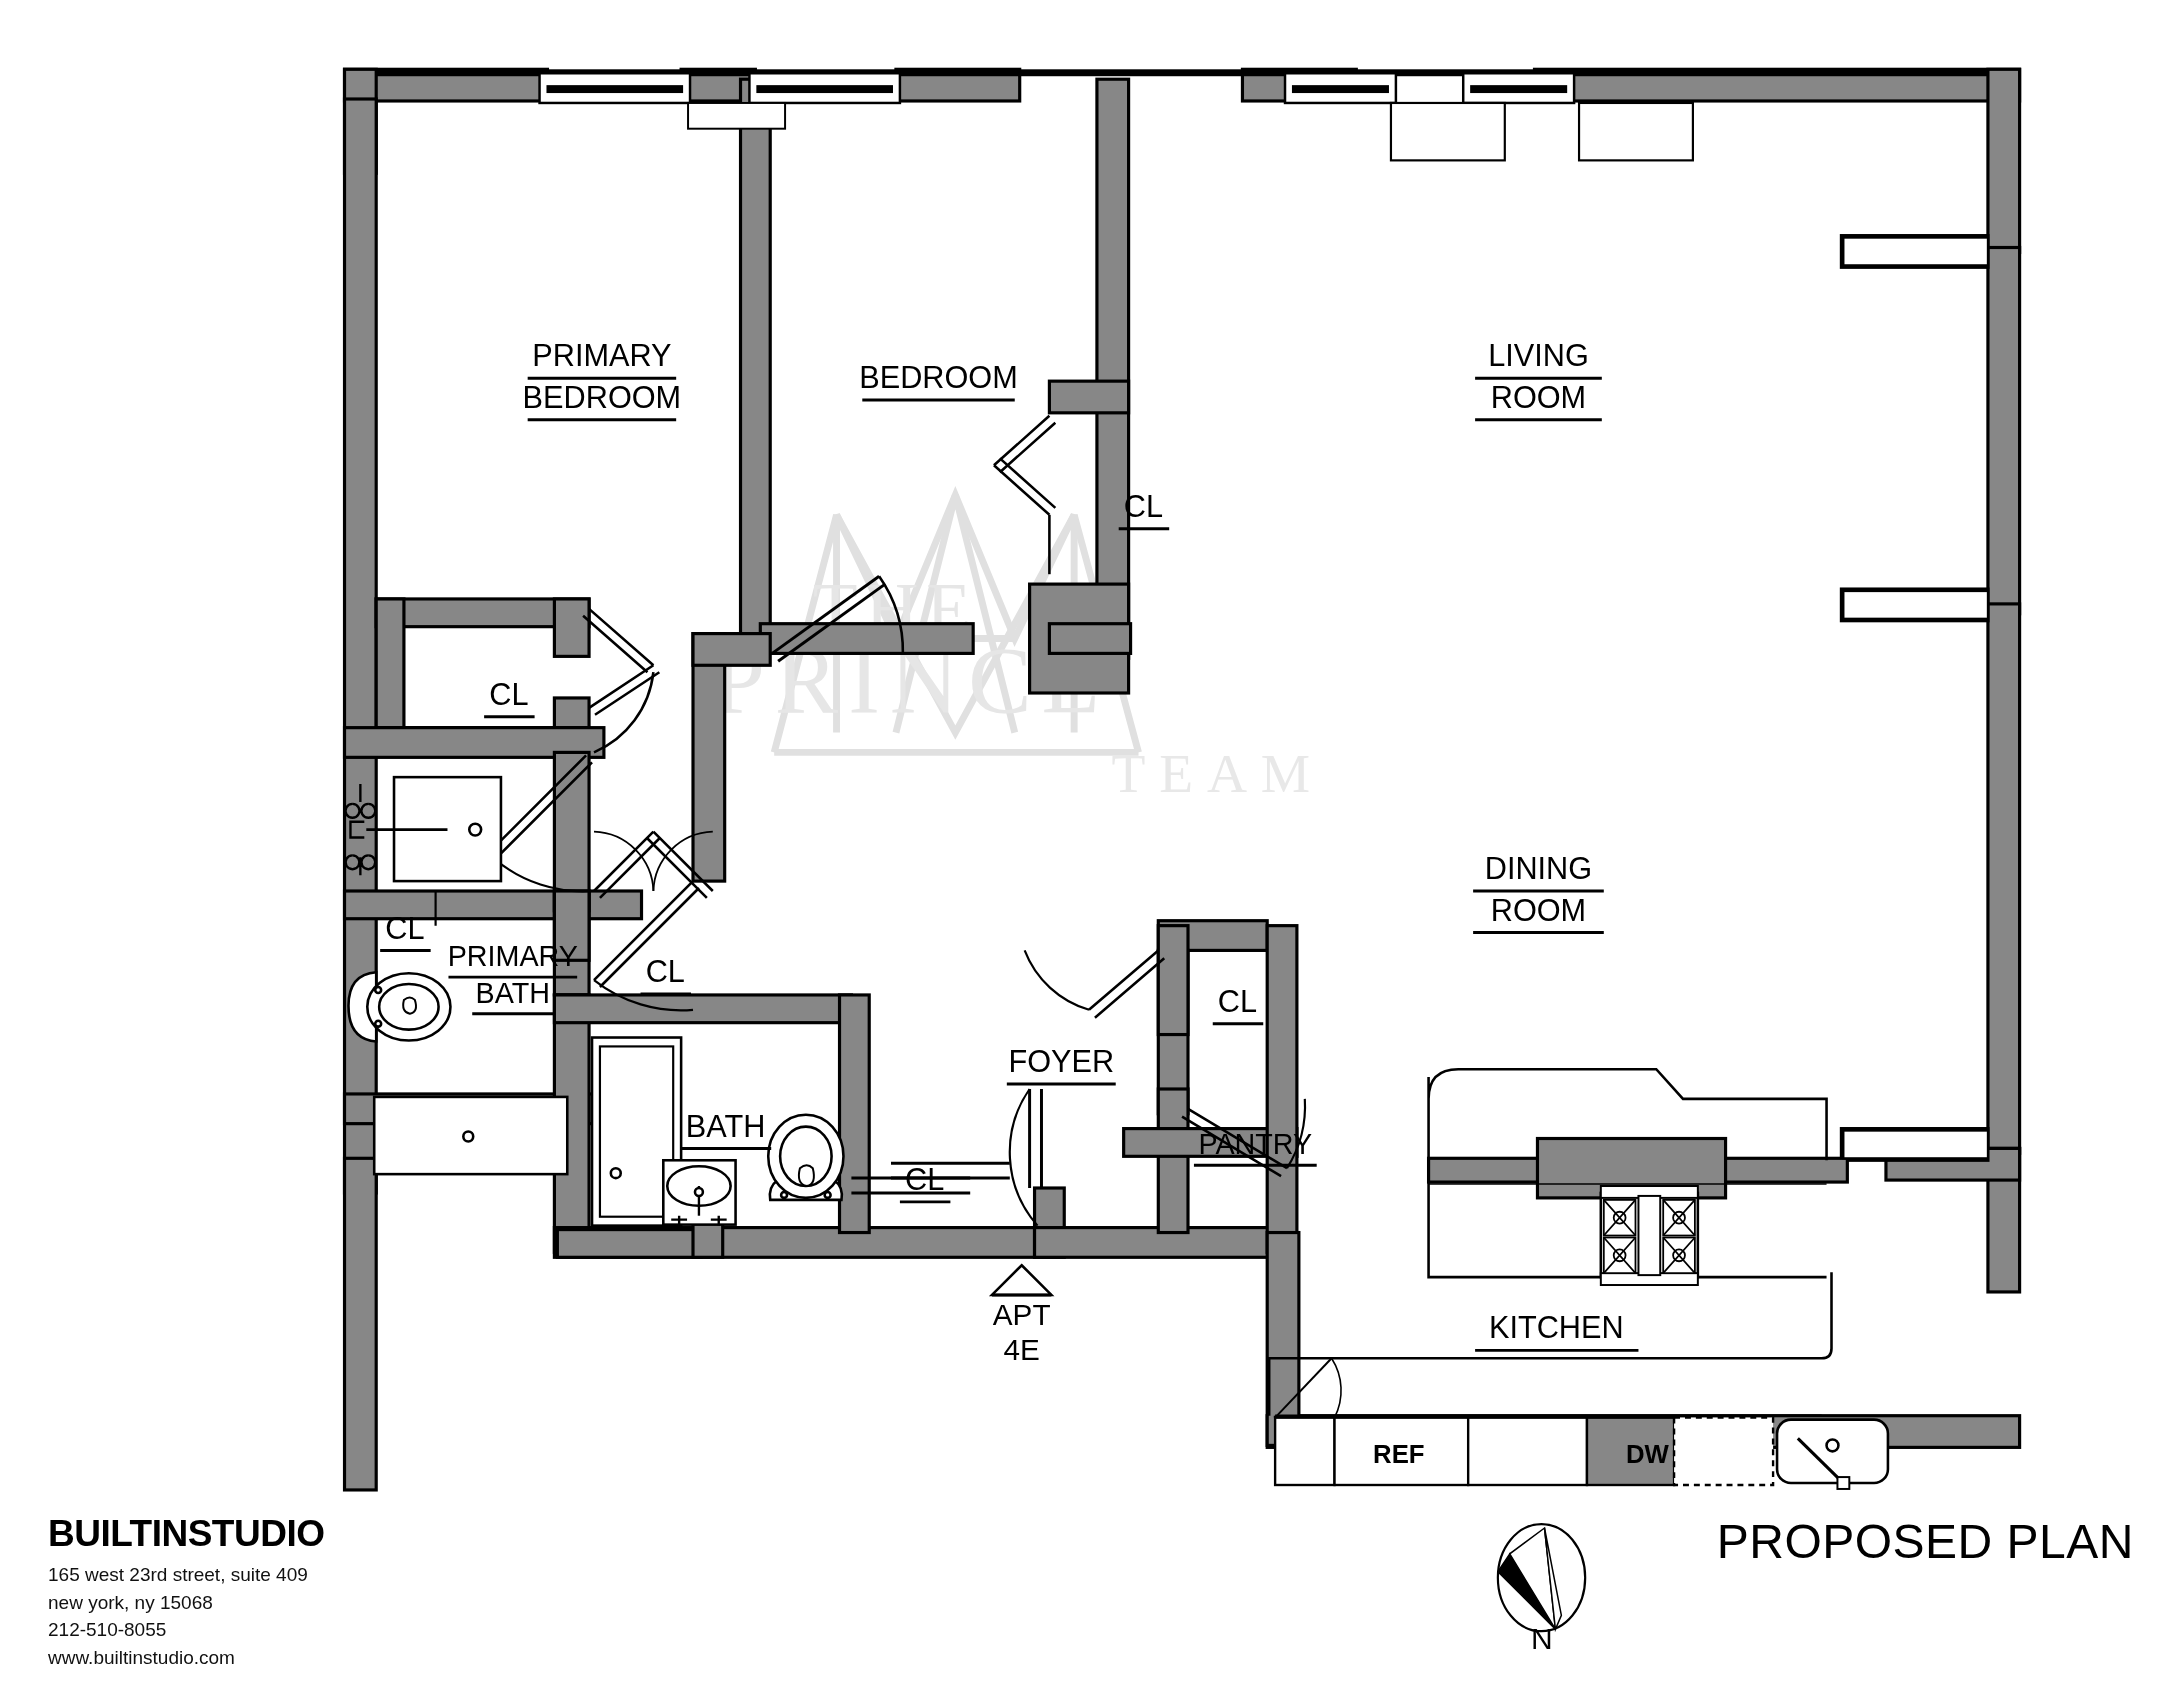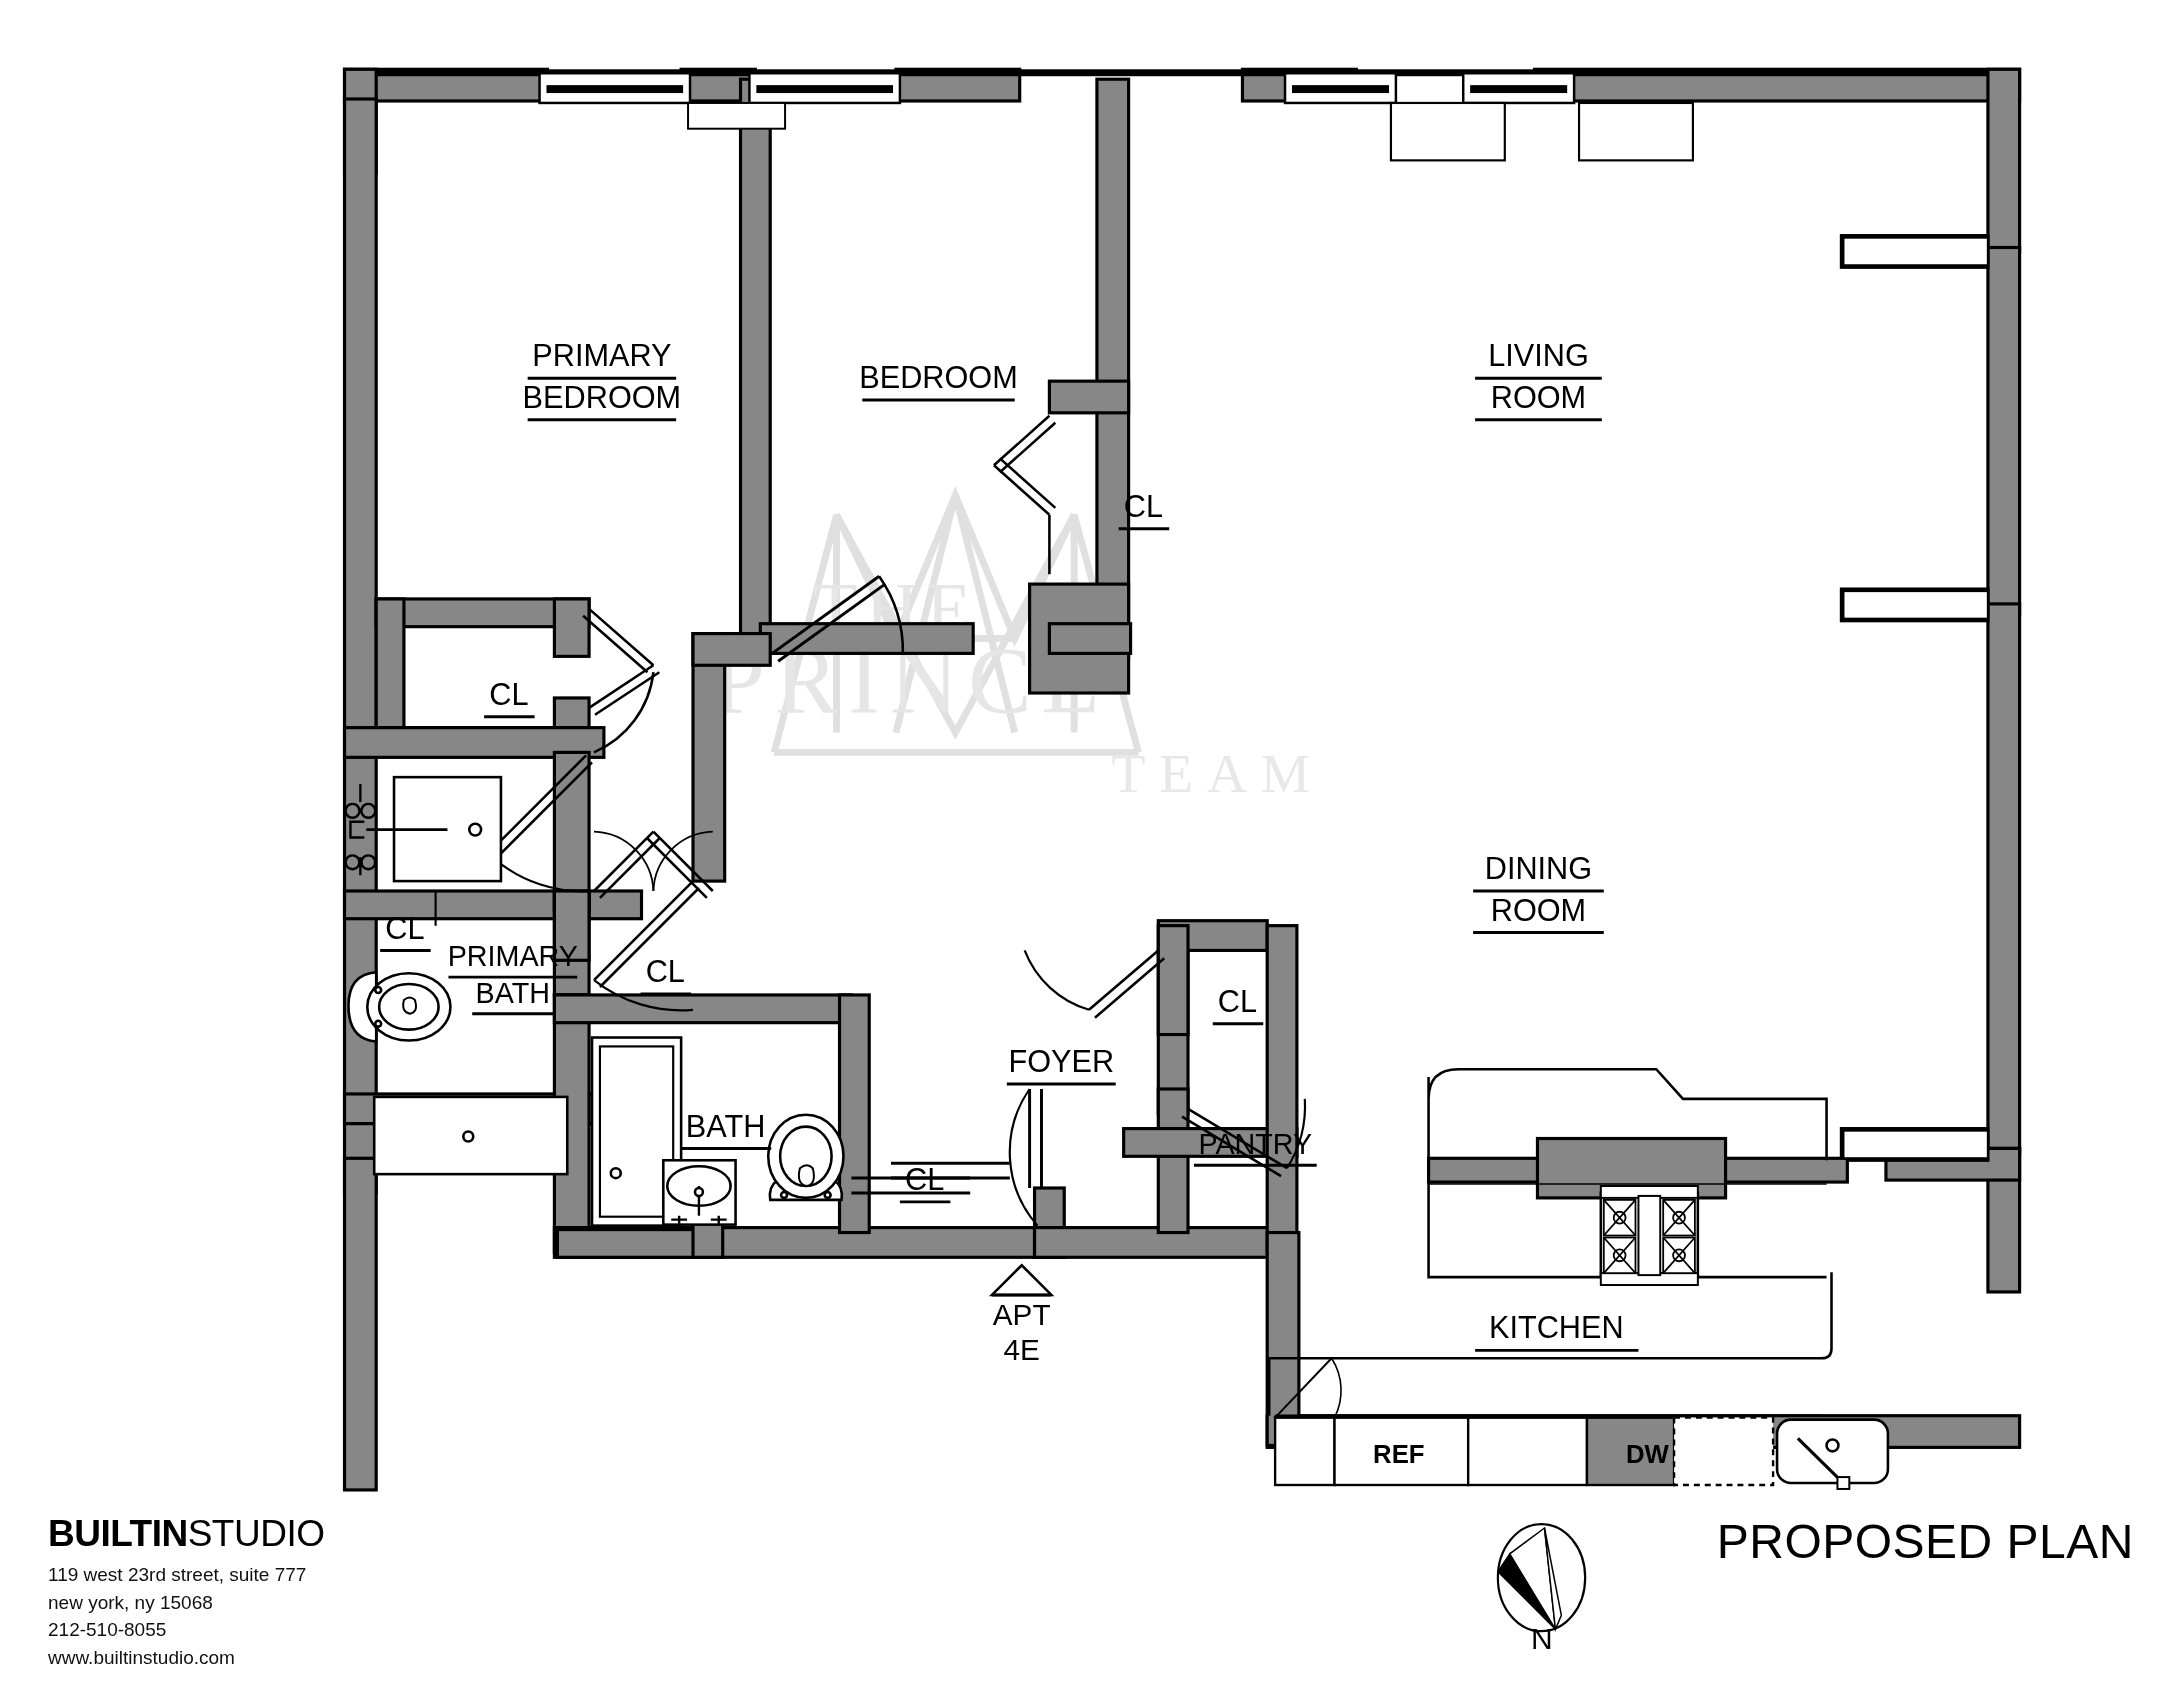--- a/index.html
+++ b/index.html
@@ -6,21 +6,21 @@
   html,body{margin:0;padding:0;background:#ffffff;}
   body{width:2178px;height:1683px;position:relative;
        font-family:"Liberation Sans", sans-serif;color:#000;overflow:hidden;}
 
   #plan-svg{position:absolute;left:0;top:0;width:2178px;height:1683px;}
 
   
   .brand-block{position:absolute;left:48px;top:1515px;width:515px;}
   .brand-logo{font-size:37px;letter-spacing:-0.5px;line-height:1.0;white-space:nowrap;}
   .brand-logo .b1{font-weight:bold;text-align:center;}
-  .brand-logo .b2{font-weight:normal;text-align:center;}
+  .brand-logo .b2{font-weight:bold;text-align:center;}
   .brand-lines{margin-top:9px;font-size:19px;line-height:1.45;color:#111;}
 
   .title-block{position:absolute;right:44px;top:1513px;text-align:right;width:871px;}
   .title-main{font-size:39px;font-weight:bold;letter-spacing:0.5px;line-height:1.08;}
   .title-sub{font-size:48px;font-weight:normal;letter-spacing:0.5px;line-height:1.12;margin-top:2px;}
   .title-note{font-size:21px;font-style:italic;margin-top:6px;letter-spacing:0.1px;}
 
   .compass-wrap{position:absolute;left:1480px;top:1520px;width:129px;height:149px;}
   .compass-n{position:absolute;left:51px;top:104px;font-size:30px;line-height:1;}
 </style>
@@ -425,21 +425,21 @@
       <text x="1032" y="1374" font-size="30">4E</text>
     </g>
   </g>
 </svg>
 
 <div class="brand-block">
   <div class="brand-logo">
     <span class="b1">BUILTIN</span><span class="b2">STUDIO</span>
   </div>
   <div class="brand-lines">
-    <div>119 west 23rd street, suite 777</div>
+    <div>165 west 23rd street, suite 409</div>
     <div>new york, ny 15068</div>
     <div>212-510-8055</div>
     <div>www.builtinstudio.com</div>
   </div>
 </div>
 
 <div class="compass-wrap">
   <svg width="129" height="149" viewBox="0 0 130 150" xmlns="http://www.w3.org/2000/svg">
     <ellipse cx="62" cy="58" rx="44" ry="54" fill="#fff" stroke="#000" stroke-width="2.2"></ellipse>
     <path d="M 76,110 L 18,52 L 30,34 Z" fill="#000" stroke="#000" stroke-width="1.5"></path>

